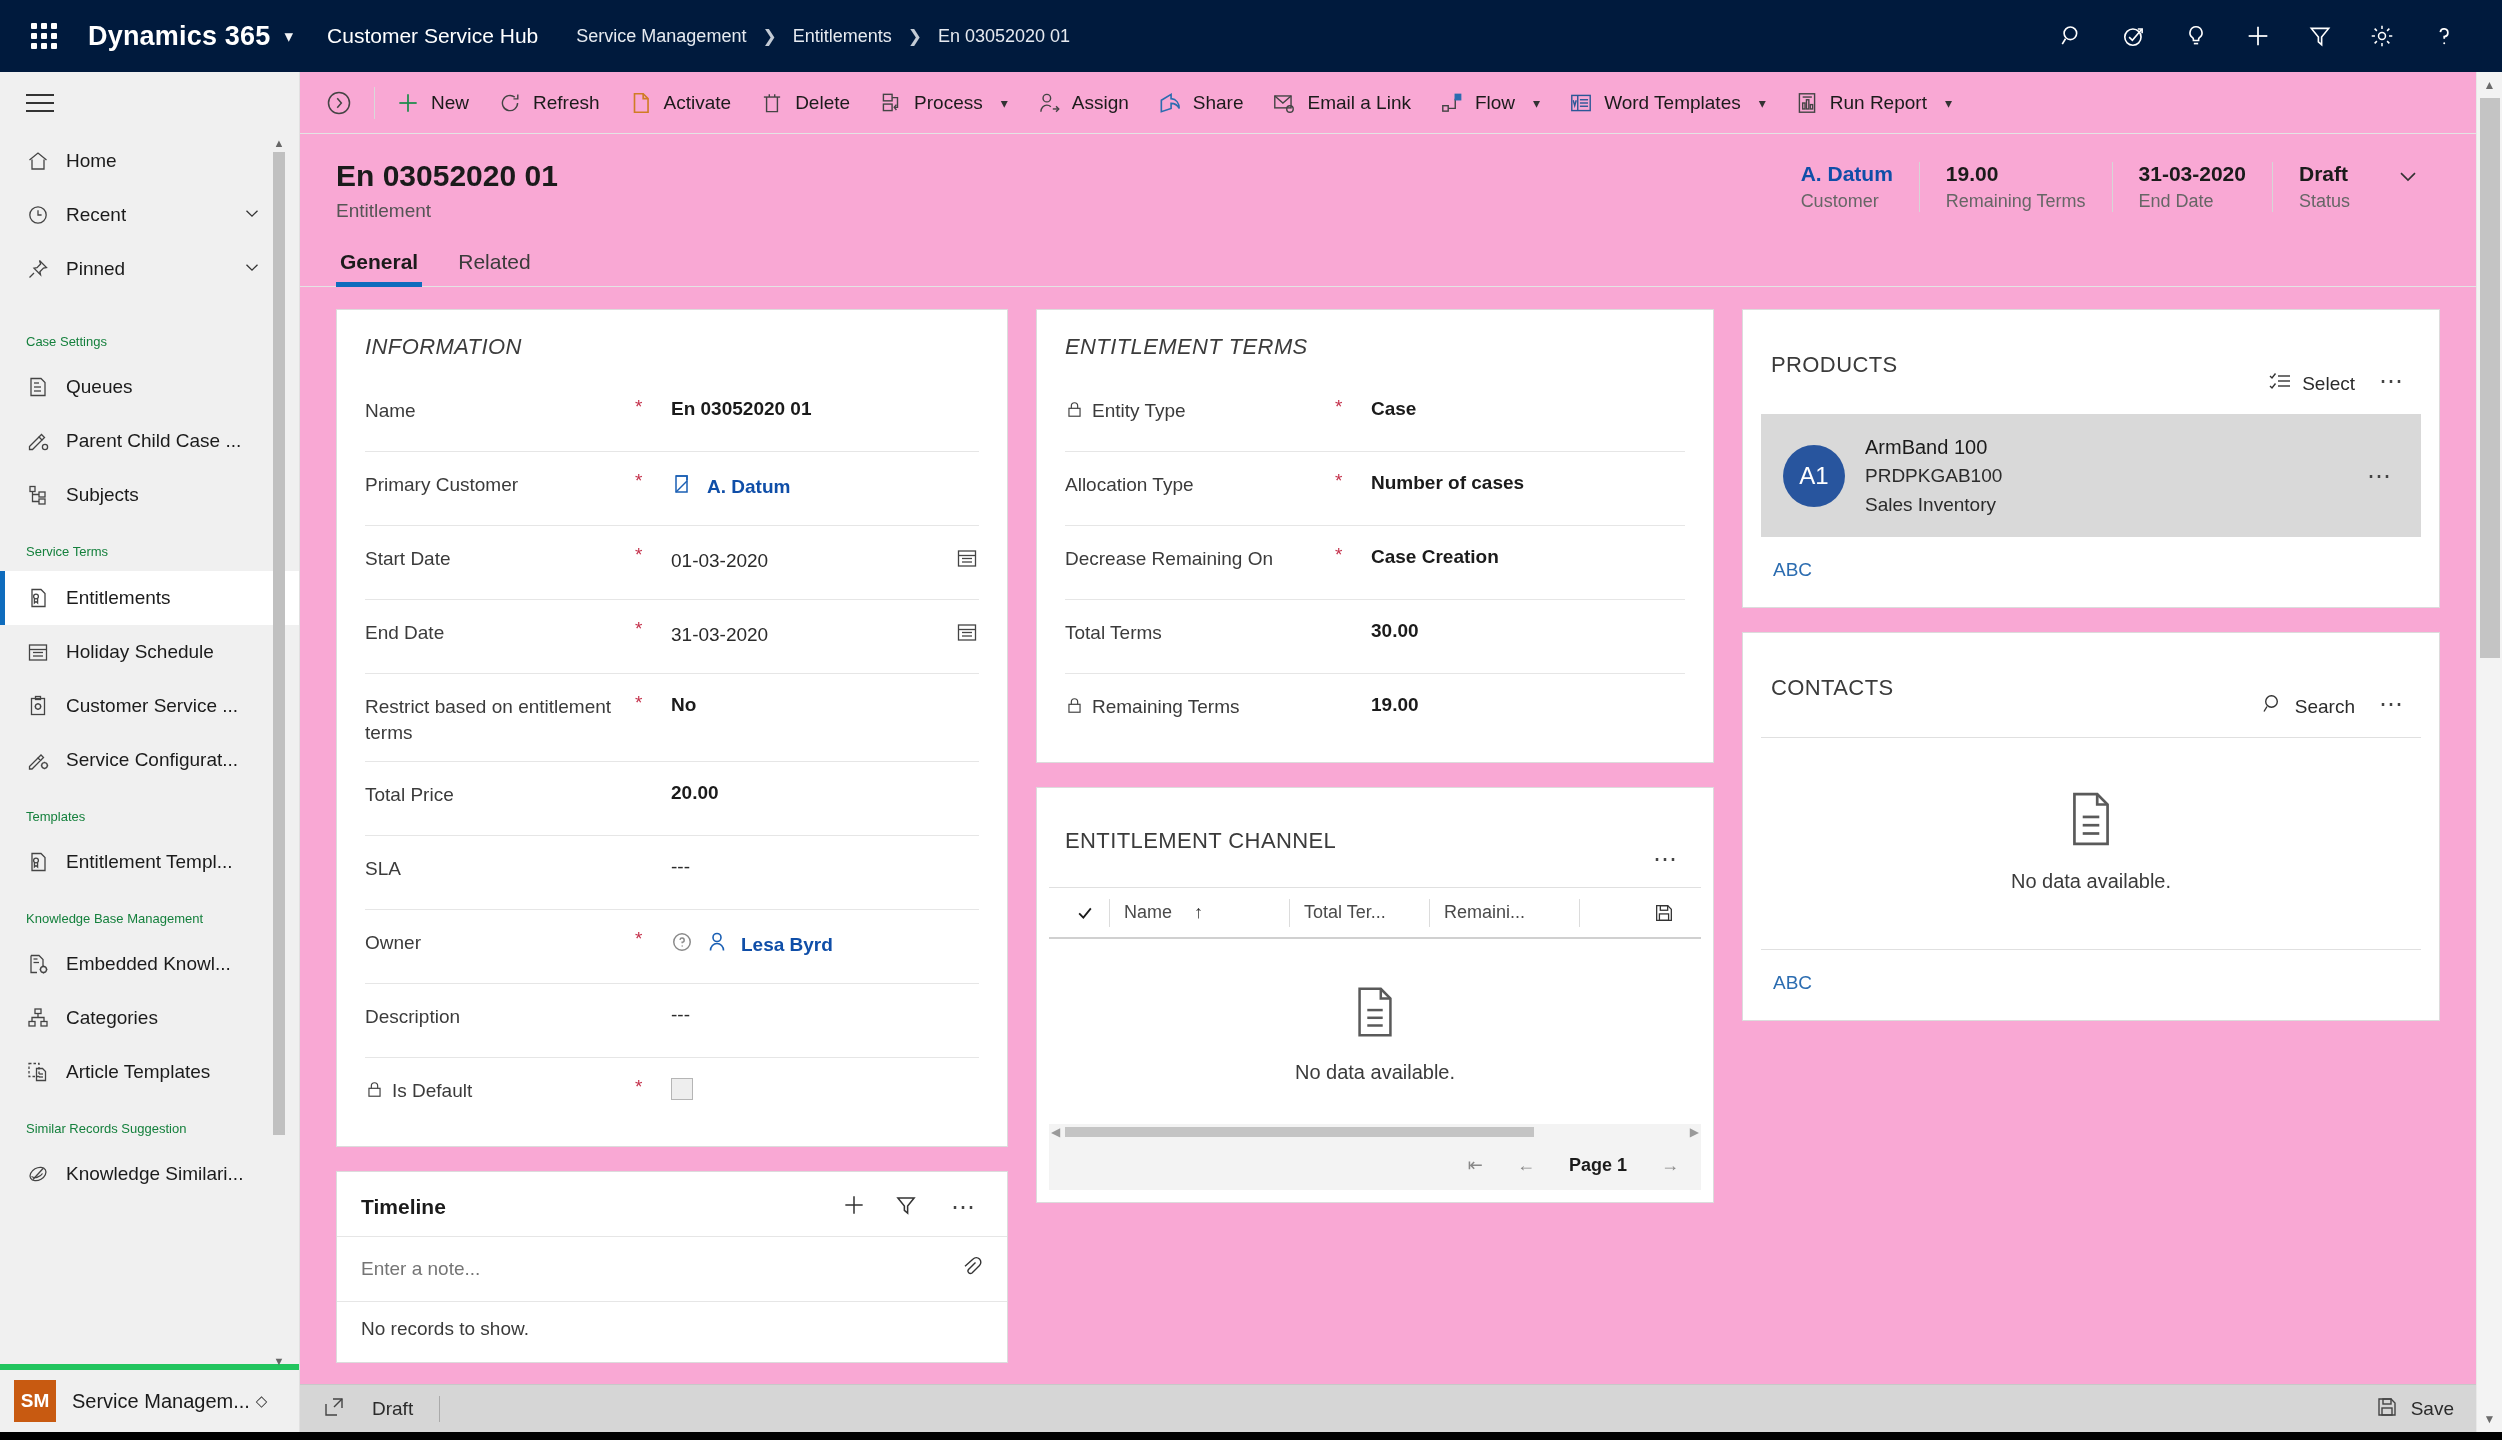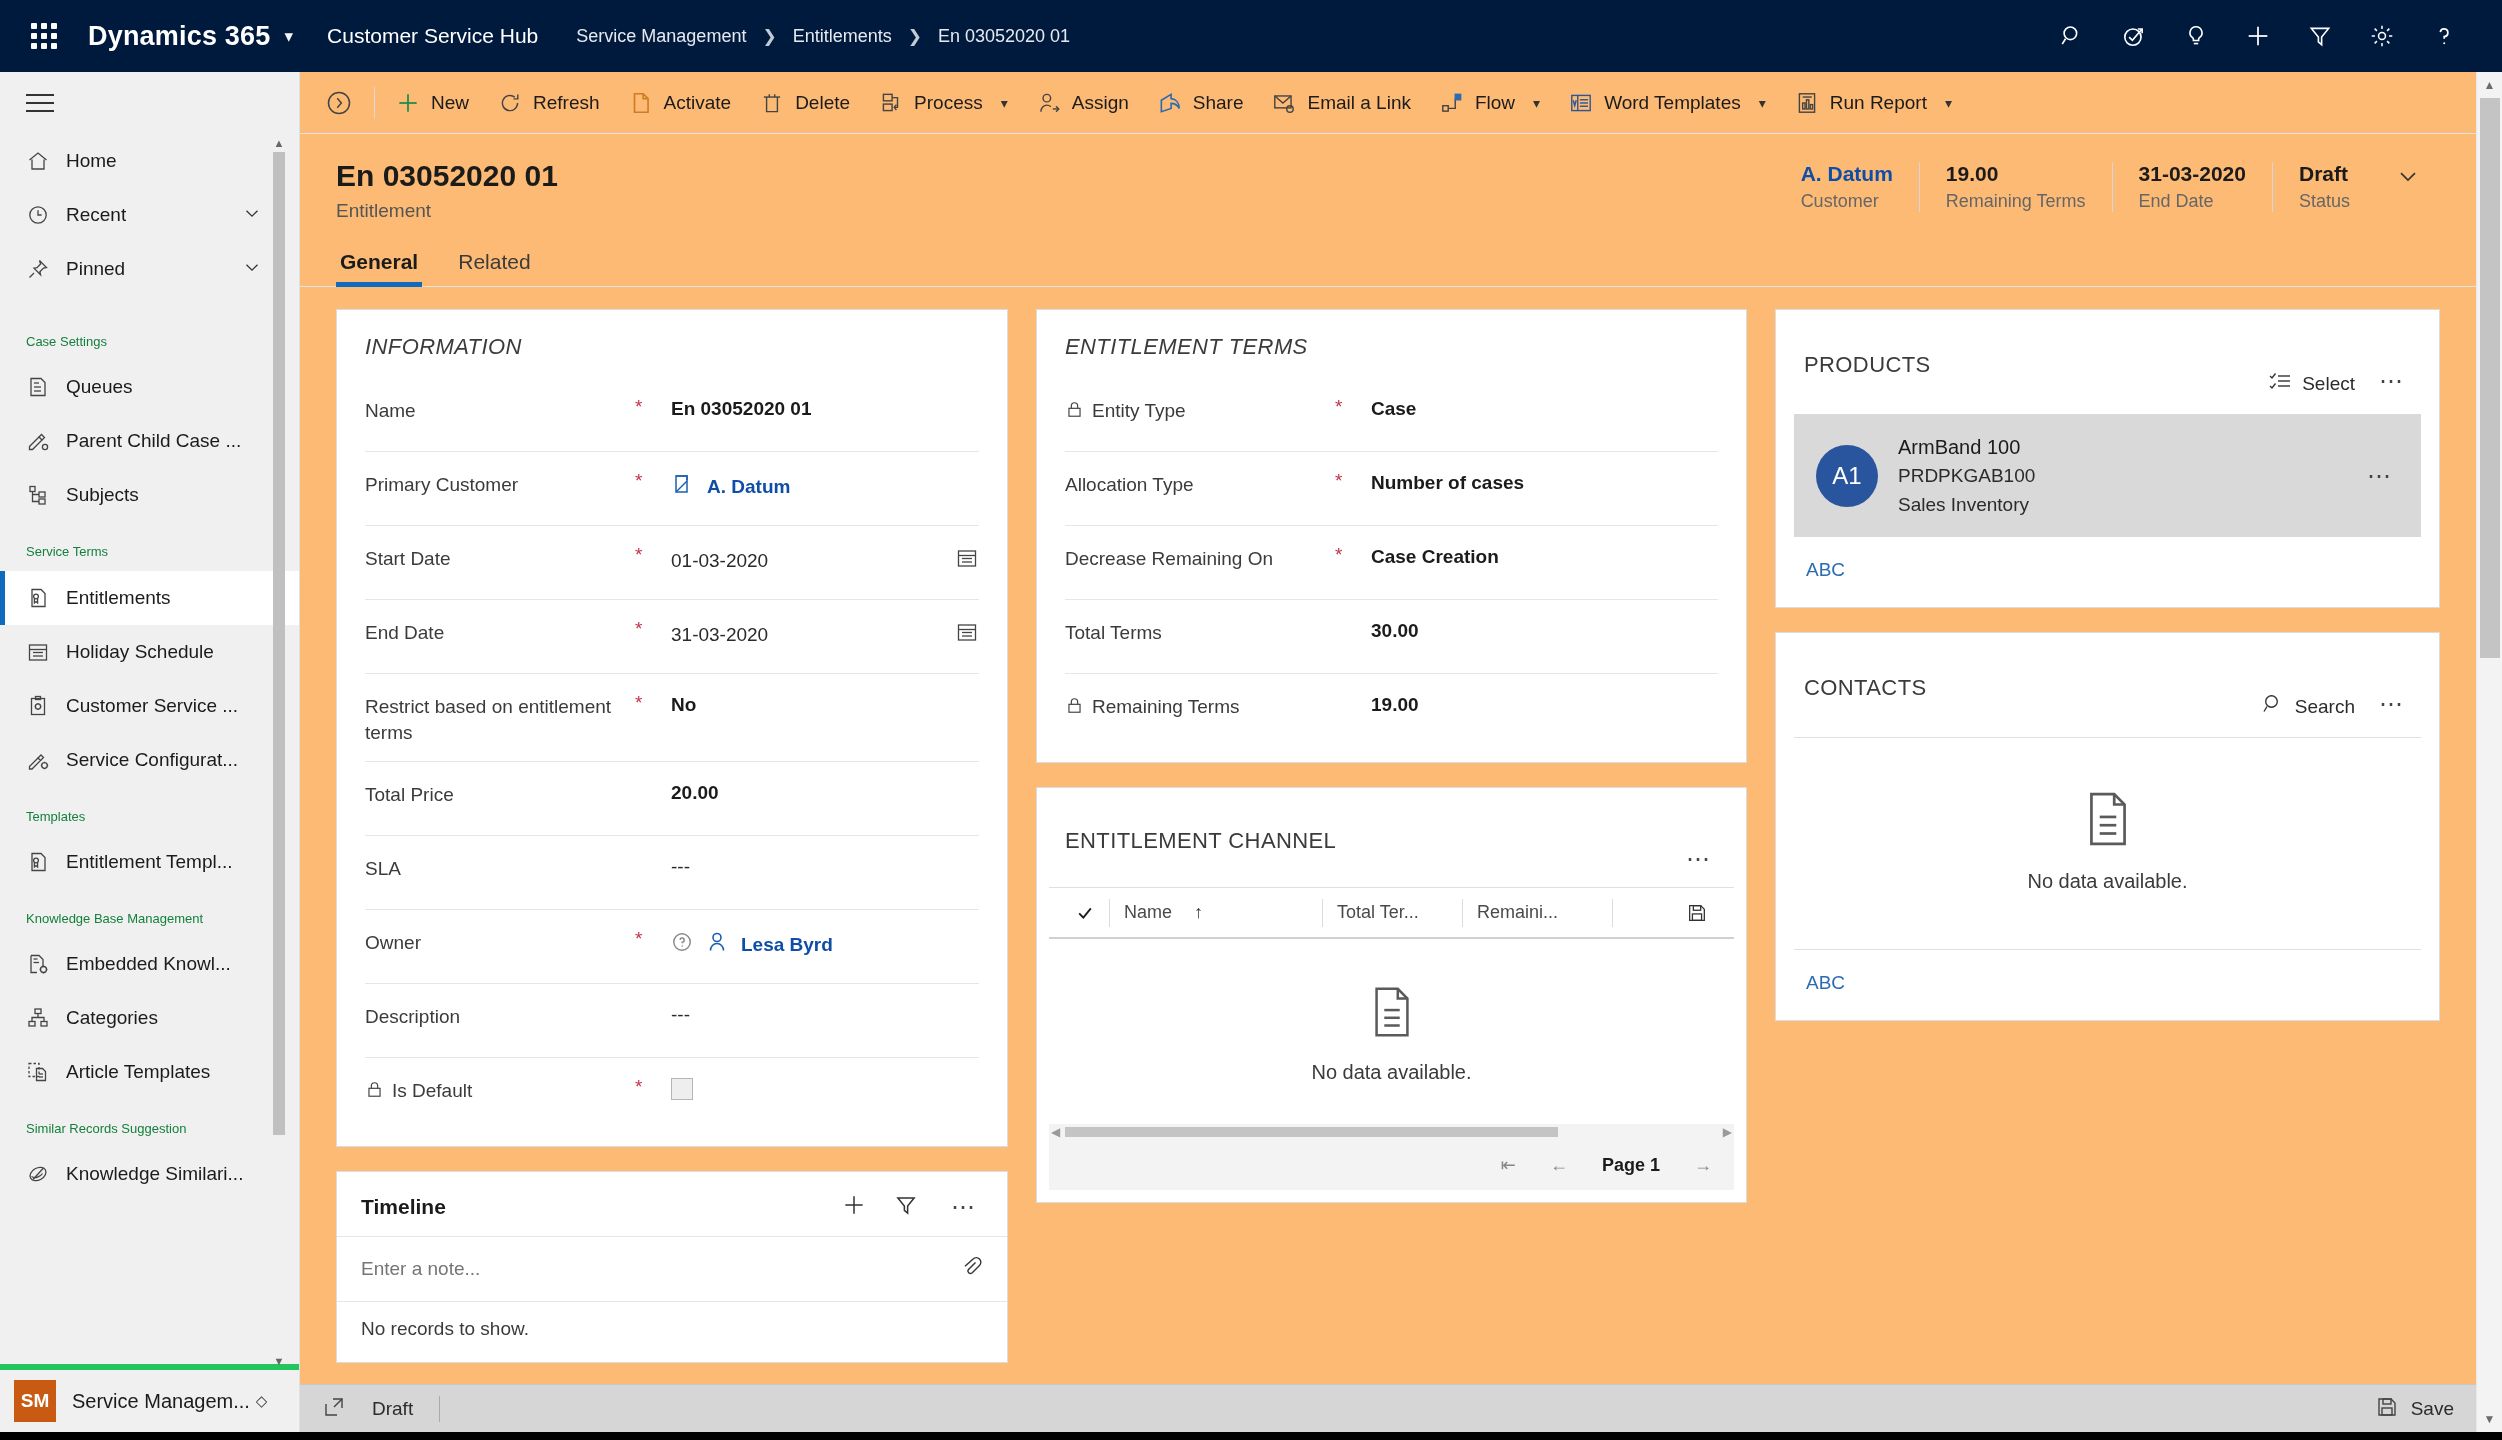--- a/index.html
+++ b/index.html
@@ -67,21 +67,21 @@
     padding-left: 14px; background: #f0f0f0; cursor: pointer;
   }
   .sm-badge {
     width: 42px; height: 42px; background: #c85a11; color: #fff; font-size: 19px; font-weight: bold;
     display: flex; align-items: center; justify-content: center; flex: 0 0 42px;
   }
   .sm-text { font-size: 20px; color: #1b1b1b; margin-left: 16px; white-space: nowrap; overflow: hidden; text-overflow: ellipsis; max-width: 190px; }
   .sm-chev { margin-left: 6px; font-size: 15px; color: #333; }
 
   
-  .main { flex: 1 1 auto; display: flex; flex-direction: column; min-width: 0; background: #fdba74; }
+  .main { flex: 1 1 auto; display: flex; flex-direction: column; min-width: 0; background: #f9a8d4; }
 
   
   .cmdbar {
     height: 62px; flex: 0 0 62px; display: flex; align-items: center;
     border-bottom: 1px solid #e4e4e4; padding-left: 10px; gap: 0; overflow: hidden;
   }
   .cmd-collapse { width: 58px; display: flex; align-items: center; justify-content: center; cursor: pointer; }
   .cmd-divider { width: 1px; height: 32px; background: #d9d9d9; margin: 0 6px; }
   .cmd-btn {
     display: flex; align-items: center; gap: 10px; padding: 0 14px; height: 46px; cursor: pointer;
@@ -889,21 +889,21 @@
           <div class="sg-colhdr">
             <span class="ch">
               <svg width="20" height="20" viewBox="0 0 24 24" fill="none" stroke="#1b1b1b" stroke-width="2.2">
                   <polyline points="5,12.5 10,17.5 19,6.5"></polyline>
                 </svg>
             </span>
             <span class="ch" style="width:180px;">
               <span>Name</span>
               <span class="sortarrow">↑</span>
             </span>
-            <span class="ch" style="width:140px;margin-left:33px;">Total Ter...</span>
+            <span class="ch" style="width:140px;">Total Ter...</span>
             <span class="ch" style="width:150px;">Remaini...</span>
             <span class="ch" style="width:60px;border-left:1px solid #dcdcdc;"></span>
             <span class="ch" style="margin-left:auto;border-left:none;">
               <svg width="22" height="22" viewBox="0 0 24 24" fill="none" stroke="#333" stroke-width="1.4">
                   <path d="M4 4h12l4 4v12H4z"></path>
                   <rect x="8" y="4" width="8" height="5"></rect>
                   <rect x="7" y="13" width="10" height="7"></rect>
                 </svg>
             </span>
           </div>

